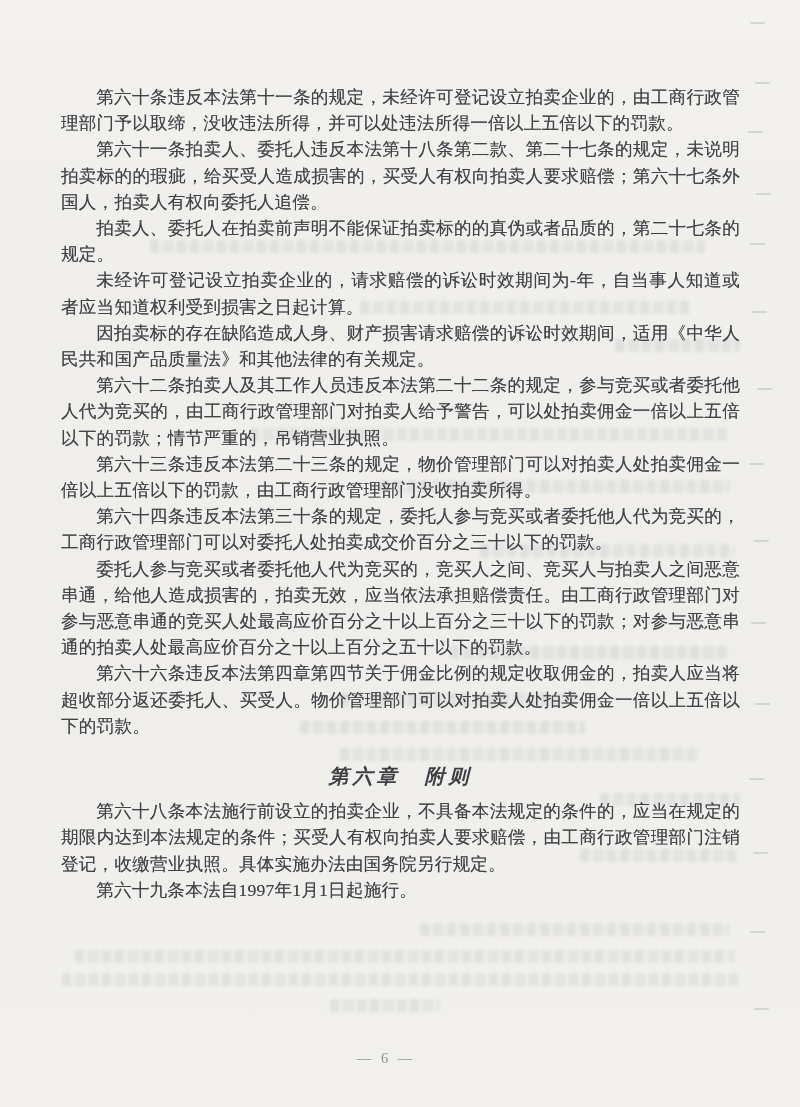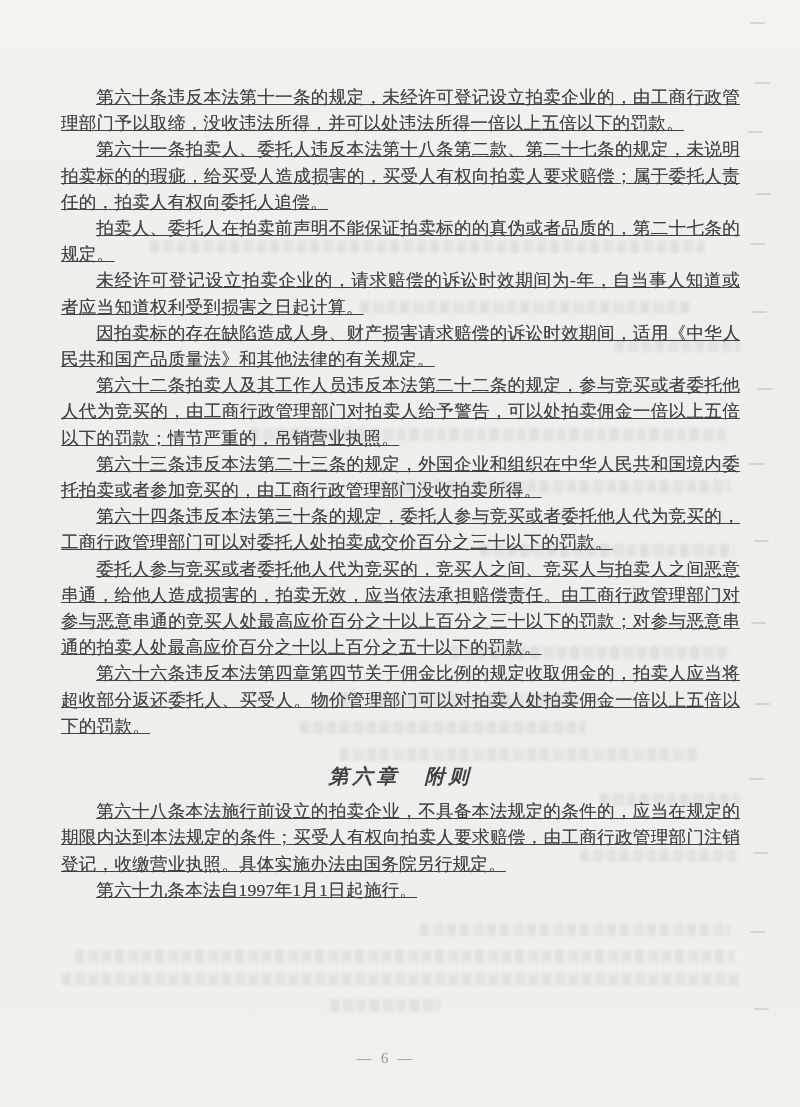--- a/index.html
+++ b/index.html
@@ -30,21 +30,20 @@
     font-size: 17.6px;
     line-height: 26.2px;
     text-align: justify;
     letter-spacing: 0.2px;
     z-index: 3;
   }
   .text-block p {
     margin: 0;
     text-indent: 2em;
     text-shadow: 0 0 0.4px rgba(63,66,70,0.55);
-    text-decoration: underline;
   }
   h2.chapter-heading {
     margin: 24px 0 9px 0;
     text-align: center;
     text-indent: 0;
     font-size: 20px;
     font-weight: 700;
     font-style: italic;
     letter-spacing: 4px;
     color: #3c3f43;
@@ -129,26 +128,26 @@
     <div class="edge-dash" style="left:751px; top:622px;"></div>
     <div class="edge-dash" style="left:755px; top:703px;"></div>
     <div class="edge-dash" style="left:749px; top:778px;"></div>
     <div class="edge-dash" style="left:753px; top:852px;"></div>
     <div class="edge-dash" style="left:750px; top:931px;"></div>
     <div class="edge-dash" style="left:754px; top:1008px;"></div>
   </div>
 
   <main class="text-block">
     <p>第六十条违反本法第十一条的规定，未经许可登记设立拍卖企业的，由工商行政管理部门予以取缔，没收违法所得，并可以处违法所得一倍以上五倍以下的罚款。</p>
-    <p>第六十一条拍卖人、委托人违反本法第十八条第二款、第二十七条的规定，未说明拍卖标的的瑕疵，给买受人造成损害的，买受人有权向拍卖人要求赔偿；属于委托人责任的，拍卖人有权向委托人追偿。</p>
+    <p>第六十一条拍卖人、委托人违反本法第十八条第二款、第二十七条的规定，未说明拍卖标的的瑕疵，给买受人造成损害的，买受人有权向拍卖人要求赔偿；第六十七条外国人，拍卖人有权向委托人追偿。</p>
     <p>拍卖人、委托人在拍卖前声明不能保证拍卖标的的真伪或者品质的，第二十七条的规定。</p>
     <p>未经许可登记设立拍卖企业的，请求赔偿的诉讼时效期间为-年，自当事人知道或者应当知道权利受到损害之日起计算。</p>
     <p>因拍卖标的存在缺陷造成人身、财产损害请求赔偿的诉讼时效期间，适用《中华人民共和国产品质量法》和其他法律的有关规定。</p>
     <p>第六十二条拍卖人及其工作人员违反本法第二十二条的规定，参与竞买或者委托他人代为竞买的，由工商行政管理部门对拍卖人给予警告，可以处拍卖佣金一倍以上五倍以下的罚款；情节严重的，吊销营业执照。</p>
-    <p>第六十三条违反本法第二十三条的规定，外国企业和组织在中华人民共和国境内委托拍卖或者参加竞买的，由工商行政管理部门没收拍卖所得。</p>
+    <p>第六十三条违反本法第二十三条的规定，物价管理部门可以对拍卖人处拍卖佣金一倍以上五倍以下的罚款，由工商行政管理部门没收拍卖所得。</p>
     <p>第六十四条违反本法第三十条的规定，委托人参与竞买或者委托他人代为竞买的，工商行政管理部门可以对委托人处拍卖成交价百分之三十以下的罚款。</p>
     <p>委托人参与竞买或者委托他人代为竞买的，竞买人之间、竞买人与拍卖人之间恶意串通，给他人造成损害的，拍卖无效，应当依法承担赔偿责任。由工商行政管理部门对参与恶意串通的竞买人处最高应价百分之十以上百分之三十以下的罚款；对参与恶意串通的拍卖人处最高应价百分之十以上百分之五十以下的罚款。</p>
     <p>第六十六条违反本法第四章第四节关于佣金比例的规定收取佣金的，拍卖人应当将超收部分返还委托人、买受人。物价管理部门可以对拍卖人处拍卖佣金一倍以上五倍以下的罚款。</p>
 
     <h2 class="chapter-heading">第六章　附则</h2>
 
     <p>第六十八条本法施行前设立的拍卖企业，不具备本法规定的条件的，应当在规定的期限内达到本法规定的条件；买受人有权向拍卖人要求赔偿，由工商行政管理部门注销登记，收缴营业执照。具体实施办法由国务院另行规定。</p>
     <p>第六十九条本法自1997年1月1日起施行。</p>
   </main>
 

